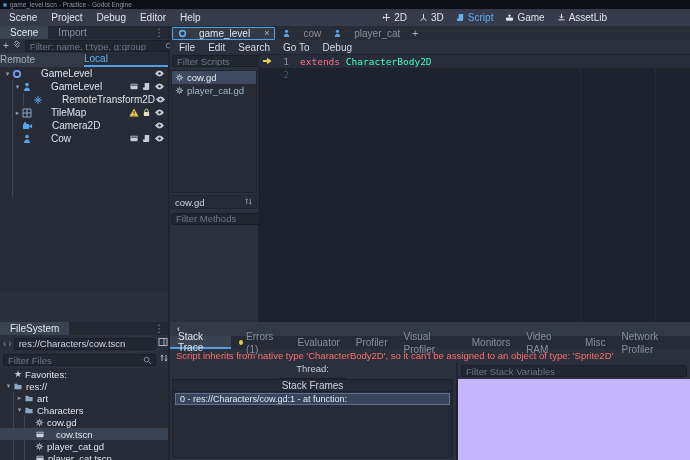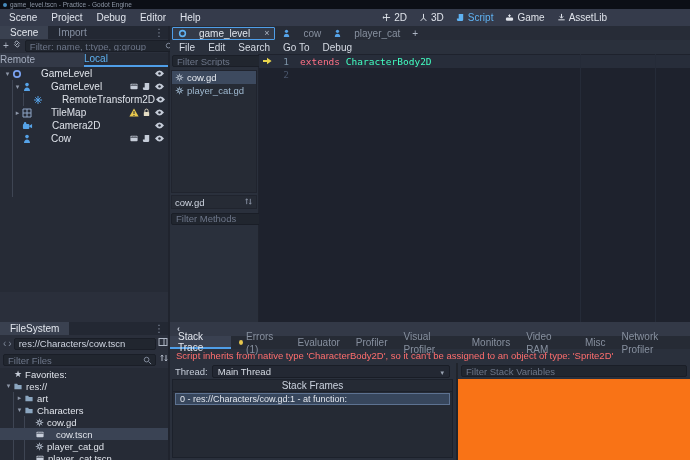--- a/index.html
+++ b/index.html
@@ -112,23 +112,23 @@
   .debugger { position:absolute; left:0; top:310px; right:0; bottom:0; background:#2a303c; }
   .dbg-tabs { height:13px; display:flex; align-items:stretch; gap:0; background:#262b35;
     font-size:10px; }
   .dbg-tab { padding:0 8px; line-height:13px; color:#87909f; display:flex; align-items:center; gap:3px; }
   .dbg-tab.active { background:#3a4151; color:#e2e6ed; border-bottom:2px solid #4f9ee8; line-height:11px; }
   .dot { width:5px; height:5px; border-radius:50%; background:#e8c84d; }
   .dbg-error { height:14px; line-height:14px; padding:0 6px; color:#ff6e6e; font-size:9.5px;
     white-space:nowrap; }
   .dbg-left { position:absolute; left:0; top:27px; width:285px; bottom:0; }
   .dbg-divider { position:absolute; left:286px; top:27px; width:2px; bottom:0; background:#20242c; }
-  .dbg-right { position:absolute; left:288px; top:27px; right:0; bottom:0; background:#f97316; }
+  .dbg-right { position:absolute; left:288px; top:27px; right:0; bottom:0; background:#c4b5fd; }
   .thread-row { height:16px; display:flex; align-items:center; gap:4px; padding:0 5px;
-    background:#2a303c; }
+    background:#2a303c;flex-direction:column; }
   .thread-lbl { color:#c6cdd9; font-size:9.5px; }
   .dropdown { flex:1; height:13px; background:#232833; border:1px solid #191d26;
     border-radius:2px; display:flex; align-items:flex-end; padding:0 5px; color:#d6dbe4;
     font-size:9.5px; }
   .dropdown .chev { margin-left:auto; color:#9aa3b2; font-size:7px; }
   .frames-box { position:absolute; left:2px; top:16px; right:2px; bottom:2px;
     background:#252a34; border:1px solid #1c212b; }
   .frames-title { height:12px; line-height:12px; text-align:center; color:#ccd3df;
     font-size:10px; border-bottom:1px solid #1c212b; }
   .frame-row { margin:1px 2px; height:12px; line-height:11px; background:#37465c;

